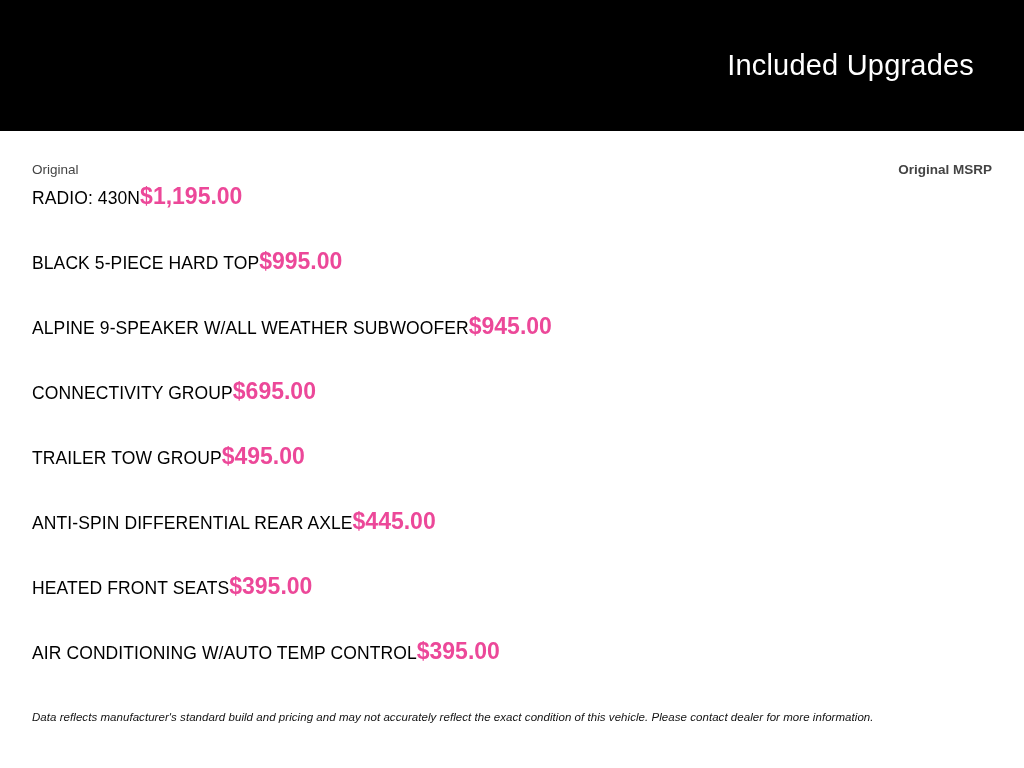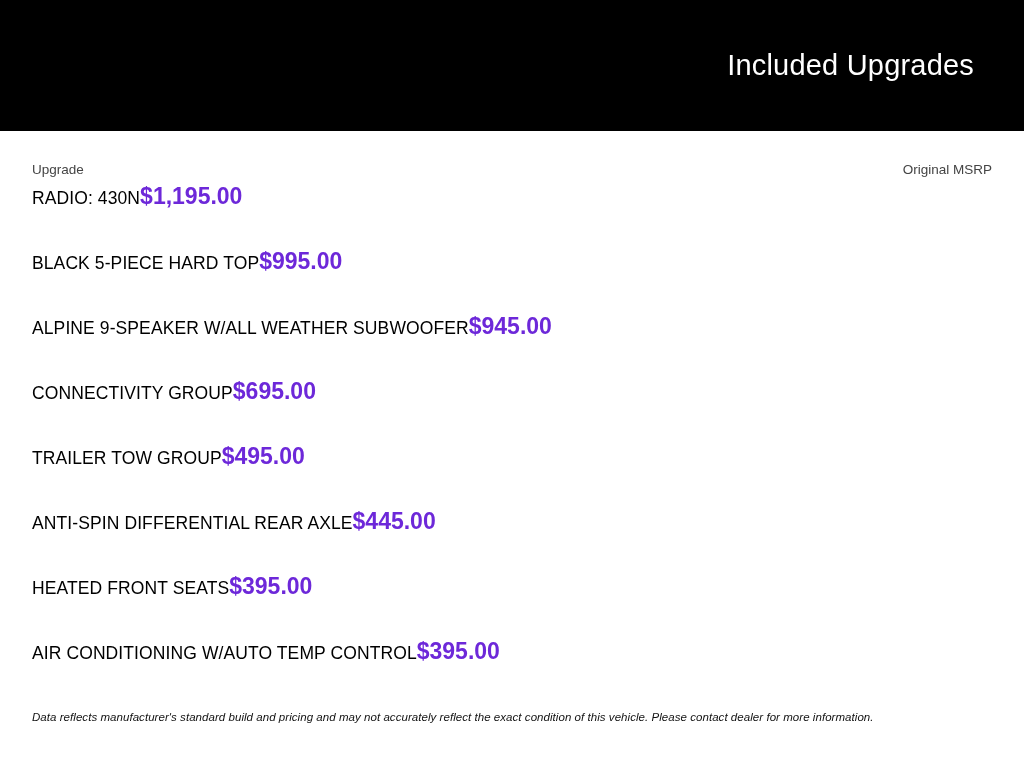--- a/index.html
+++ b/index.html
@@ -48,42 +48,42 @@
   .col-head {
     display: flex;
     justify-content: space-between;
     align-items: baseline;
     font-size: 13.5px;
     color: #444444;
     padding-top: 31px;
     padding-bottom: 6px;
   }
   .col-head .left { text-align: left; }
-  .col-head .right { text-align: right; }
+  .col-head .right { text-align: right; font-weight: bold; }
 
   .rows {
     display: flex;
     flex-direction: column;
   }
   .row {
     display: flex;
     align-items: baseline;
     height: 65px;
   }
   .row .name {
     font-size: 17.5px;
     font-weight: 400;
     color: #000000;
     letter-spacing: 0.1px;
     white-space: nowrap;
   }
   .row .price {
     font-size: 23px;
     font-weight: bold;
-    color: #6d28d9;
+    color: #ec4899;
     white-space: nowrap;
     text-align: right;
   }
   .footnote {
     margin-top: 8px;
     font-size: 11.5px;
     font-style: italic;
     color: #111111;
     letter-spacing: 0.05px;
   }
@@ -93,21 +93,21 @@
 
 <div class="page">
 
   <div class="header">
     <div class="header-title">Included Upgrades</div>
   </div>
 
   <div class="content">
 
     <div class="col-head">
-      <div class="left">Upgrade</div>
+      <div class="left">Original</div>
       <div class="right">Original MSRP</div>
     </div>
 
     <div class="rows">
 
       <div class="row">
         <div class="name">RADIO: 430N</div>
         <div class="price">$1,195.00</div>
       </div>
 

